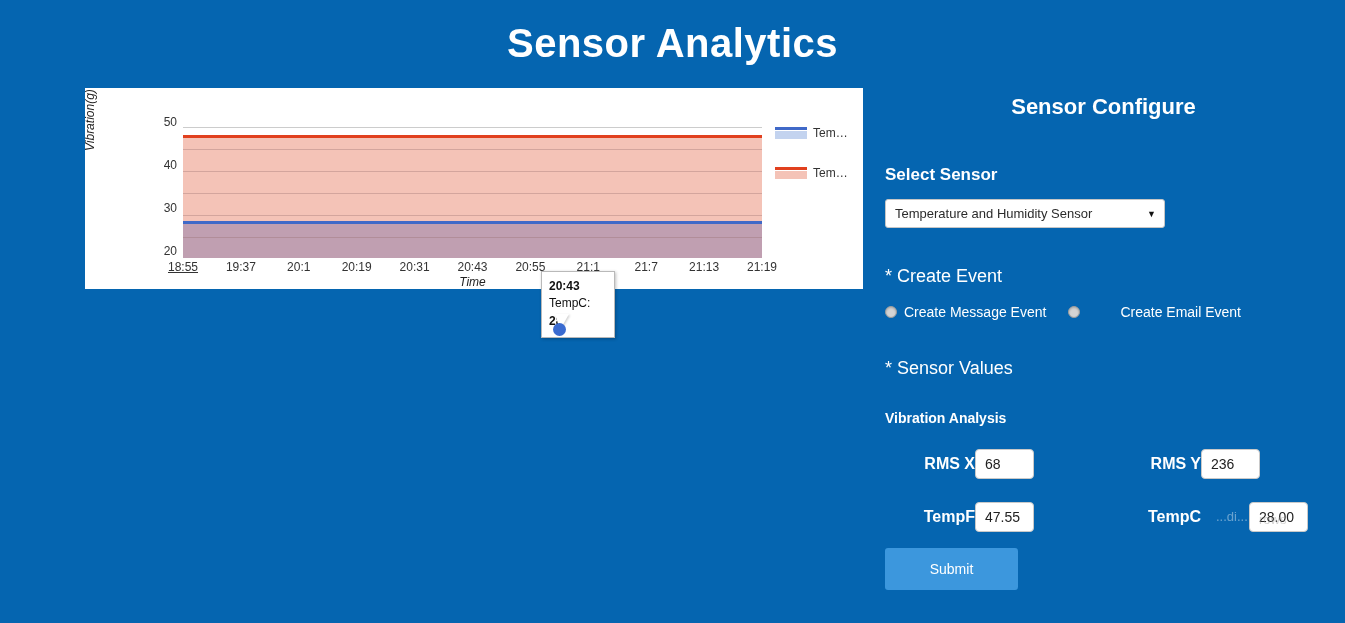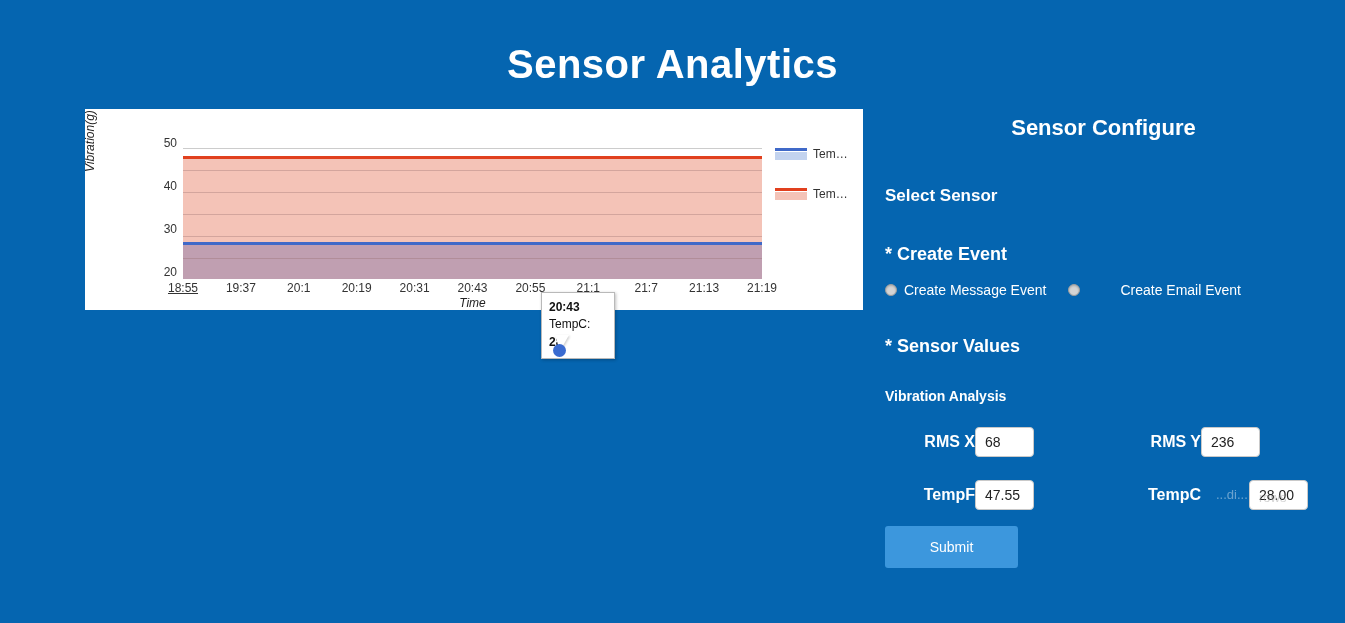--- a/index.html
+++ b/index.html
@@ -8,21 +8,21 @@
     background: #0565b0;
     font-family: "Liberation Sans", sans-serif;
     overflow: hidden;
   }
   #page-title {
     text-align: center;
     color: #ffffff;
     font-size: 40px;
     font-weight: bold;
     letter-spacing: 0.5px;
-    padding-top: 42px;
+    padding-top: 21px;
   }
   #layout { display: flex; width: 1345px; }
 
   
   #chart-col { width: 880px; padding-left: 85px; padding-top: 22px; }
   #chart-card {
     width: 778px; height: 201px;
     background: #ffffff;
     position: relative;
   }
@@ -142,21 +142,21 @@
   #sensor-select {
     margin-top: 14px;
     width: 280px; height: 29px;
     background: #ffffff; border: 1px solid #c6c6c6; border-radius: 3px;
     display: flex; align-items: center; justify-content: space-between;
     padding: 0 8px 0 9px;
     color: #2b2b2b; font-size: 13px;
   }
   #sensor-select .caret { font-size: 9px; color: #111; }
   .section-head {
-    font-size: 18px; font-weight: bold; margin-top: 38px;
+    font-size: 18px; font-weight: normal; margin-top: 38px;
   }
   #radio-row {
     display: flex; align-items: center; margin-top: 17px; font-size: 14px;
   }
   .radio-item { display: flex; align-items: center; gap: 7px; }
   .radio-item + .radio-item { margin-left: 22px; gap: 40px; }
   .radio-dot {
     width: 12px; height: 12px; border-radius: 50%;
     background: #d4d4d4; border: 1px solid #9c9c9c;
     box-shadow: inset 0 1px 2px rgba(0,0,0,0.2);
@@ -274,20 +274,24 @@
     </div>
   </div>
 
   <div id="config-col">
     <div id="config-title">Sensor Configure</div>
 
     <div class="panel-inner">
 
       <div class="field-label">Select Sensor</div>
 
+      <div id="sensor-select">
+        <span>Temperature and Humidity Sensor</span>
+        <span class="caret">▼</span>
+      </div>
 
       <div class="section-head">* Create Event</div>
 
       <div id="radio-row">
         <label class="radio-item">
           <span class="radio-dot"></span>
           <span>Create Message Event</span>
         </label>
         <label class="radio-item">
           <span class="radio-dot"></span>

